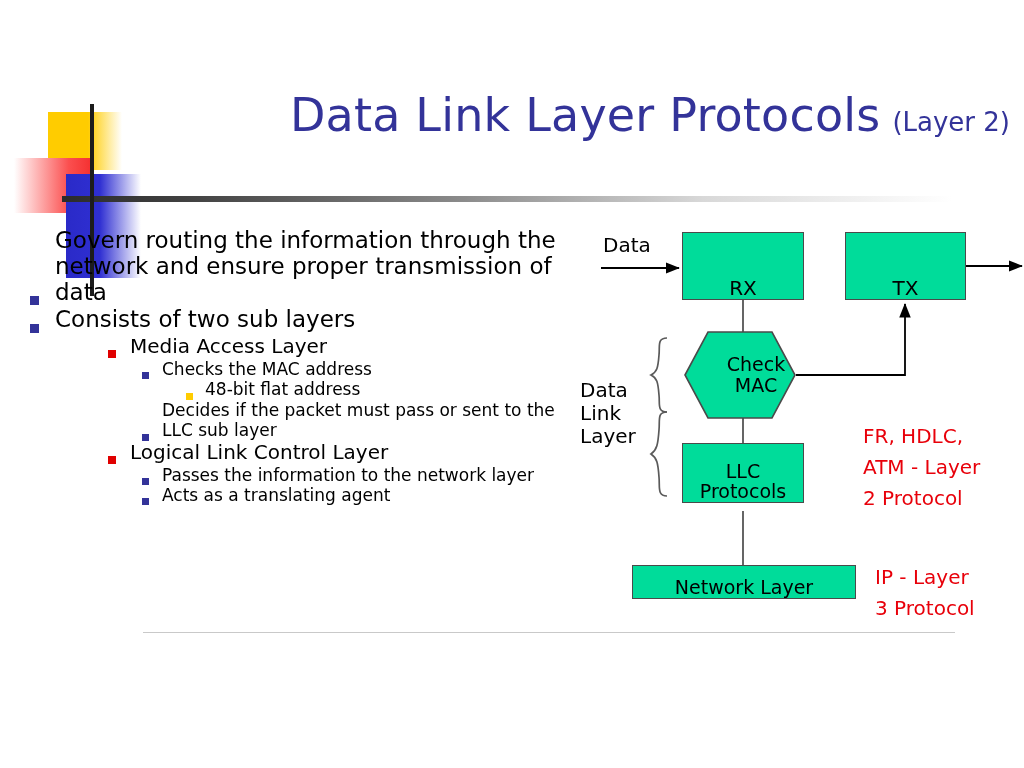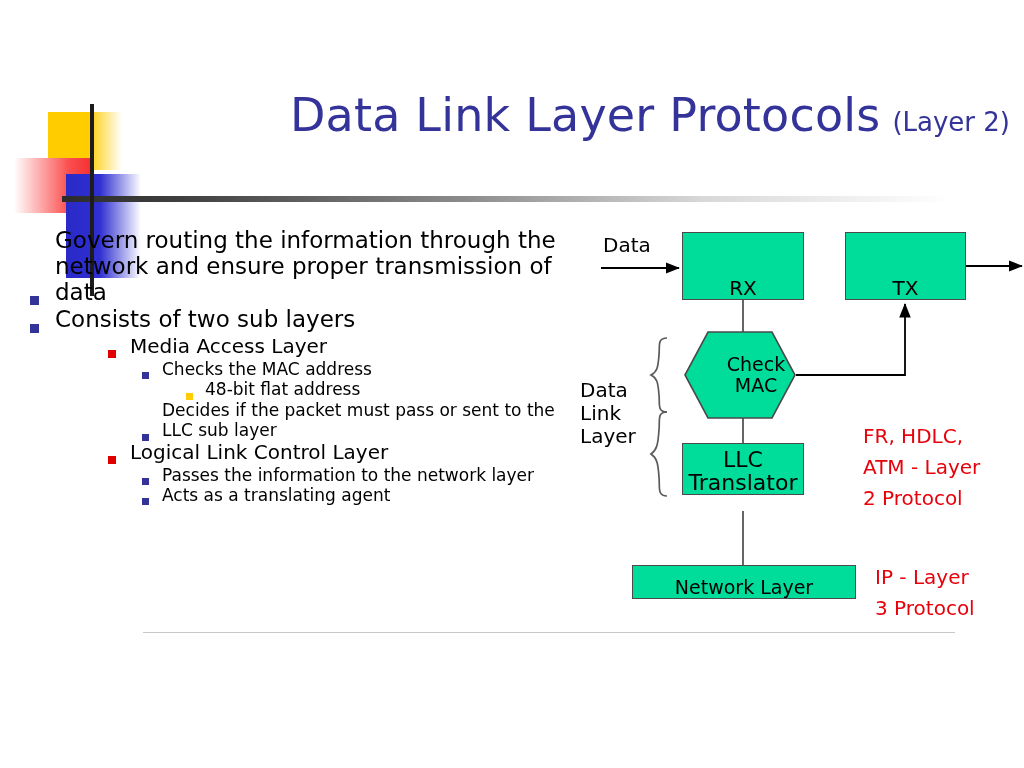--- a/index.html
+++ b/index.html
@@ -105,21 +105,21 @@
     align-items: flex-end;
     justify-content: center;
     text-align: center;
     font-size: 20px;
     color: #000;
     line-height: 1.05;
     box-sizing: border-box;
   }
   #box-rx  { left: 107px; top: 10px;  width: 122px; height: 68px; }
   #box-tx  { left: 270px; top: 10px;  width: 121px; height: 68px; }
-  #box-llc { left: 107px; top: 221px; width: 122px; height: 52px; font-size: 22px; }
+  #box-llc { left: 107px; top: 221px; width: 122px; height: 60px; font-size: 19px; }
   #box-network { left: 57px; top: 343px; width: 224px; height: 34px; font-size: 19px; }
 
   #hexagon {
     position: absolute;
     left: 110px; top: 110px; width: 110px; height: 86px;
   }
   #hexagon .hex-label {
     position: absolute; left: 16px; top: 0; width: 110px; height: 86px;
     display: flex; flex-direction: column;
     align-items: center; justify-content: center;
@@ -267,21 +267,21 @@
   <div id="hexagon">
     <div class="hex-label">
       <span>Check</span>
       <span>MAC</span>
     </div>
   </div>
 
   <div class="dg-box" id="box-llc">
     <div>
       <div>LLC</div>
-      <div>Translator</div>
+      <div>Protocols</div>
     </div>
   </div>
 
   <div class="dg-box" id="box-network">
     <span>Network Layer</span>
   </div>
 
   <div class="dg-red" id="red-l2">
     <div>FR, HDLC,</div>
     <div>ATM - Layer</div>

